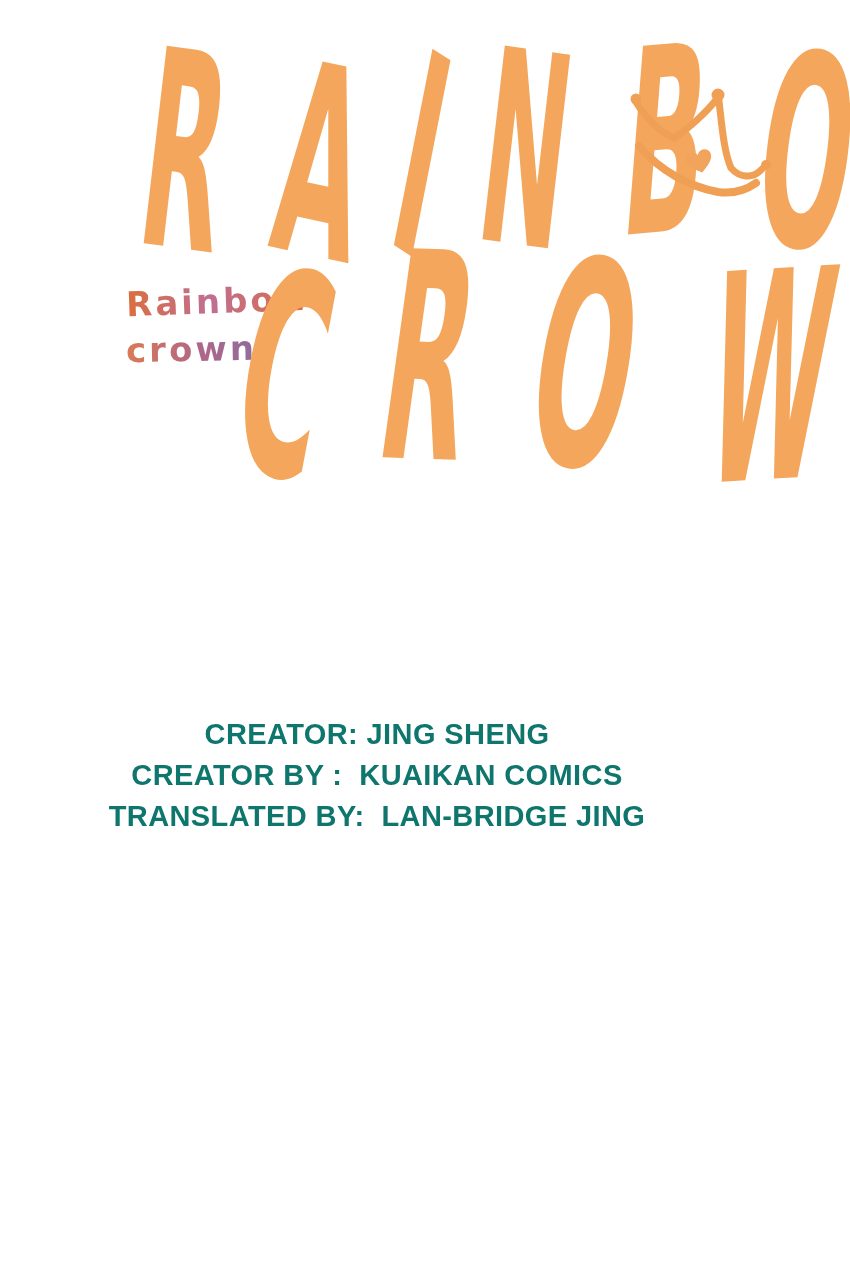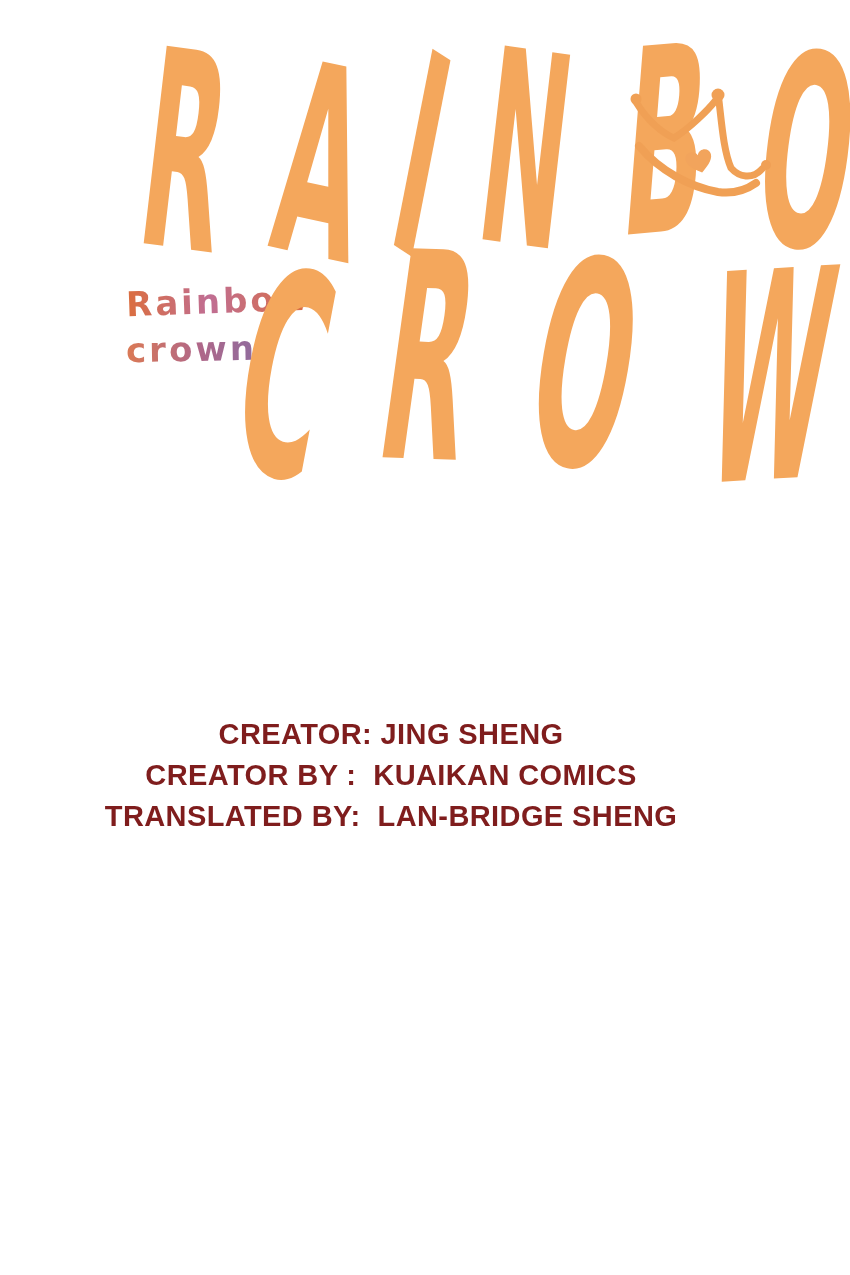--- a/index.html
+++ b/index.html
@@ -83,23 +83,23 @@
 
   
   #crown-doodle{
     position:absolute;
     left:612px;top:70px;width:170px;height:142px;
   }
 
   
   .credits{
     position:absolute;
-    left:14px;top:714px;width:754px;
+    left:0;top:714px;width:754px;
     text-align:center;
-    color:#7f1d1d;
+    color:#0f766e;
     font-family:"Liberation Sans",sans-serif;
     font-weight:bold;
     font-size:29px;
     line-height:41px;
     letter-spacing:.4px;
   }
   .credits .credit-line{white-space:pre;}
 </style>
 </head>
 <body>
@@ -133,16 +133,16 @@
   <div id="word-crown" class="brush-word">
       <span class="ltr">C</span>
       <span class="ltr">R</span>
       <span class="ltr">O</span>
       <span class="ltr">W</span>
     </div>
 
   <div class="credits">
     <div class="credit-line">CREATOR: JING SHENG</div>
     <div class="credit-line">CREATOR BY :  KUAIKAN COMICS</div>
-    <div class="credit-line">TRANSLATED BY:  LAN-BRIDGE SHENG</div>
+    <div class="credit-line">TRANSLATED BY:  LAN-BRIDGE JING</div>
   </div>
 
 </div>
 
 </body></html>

